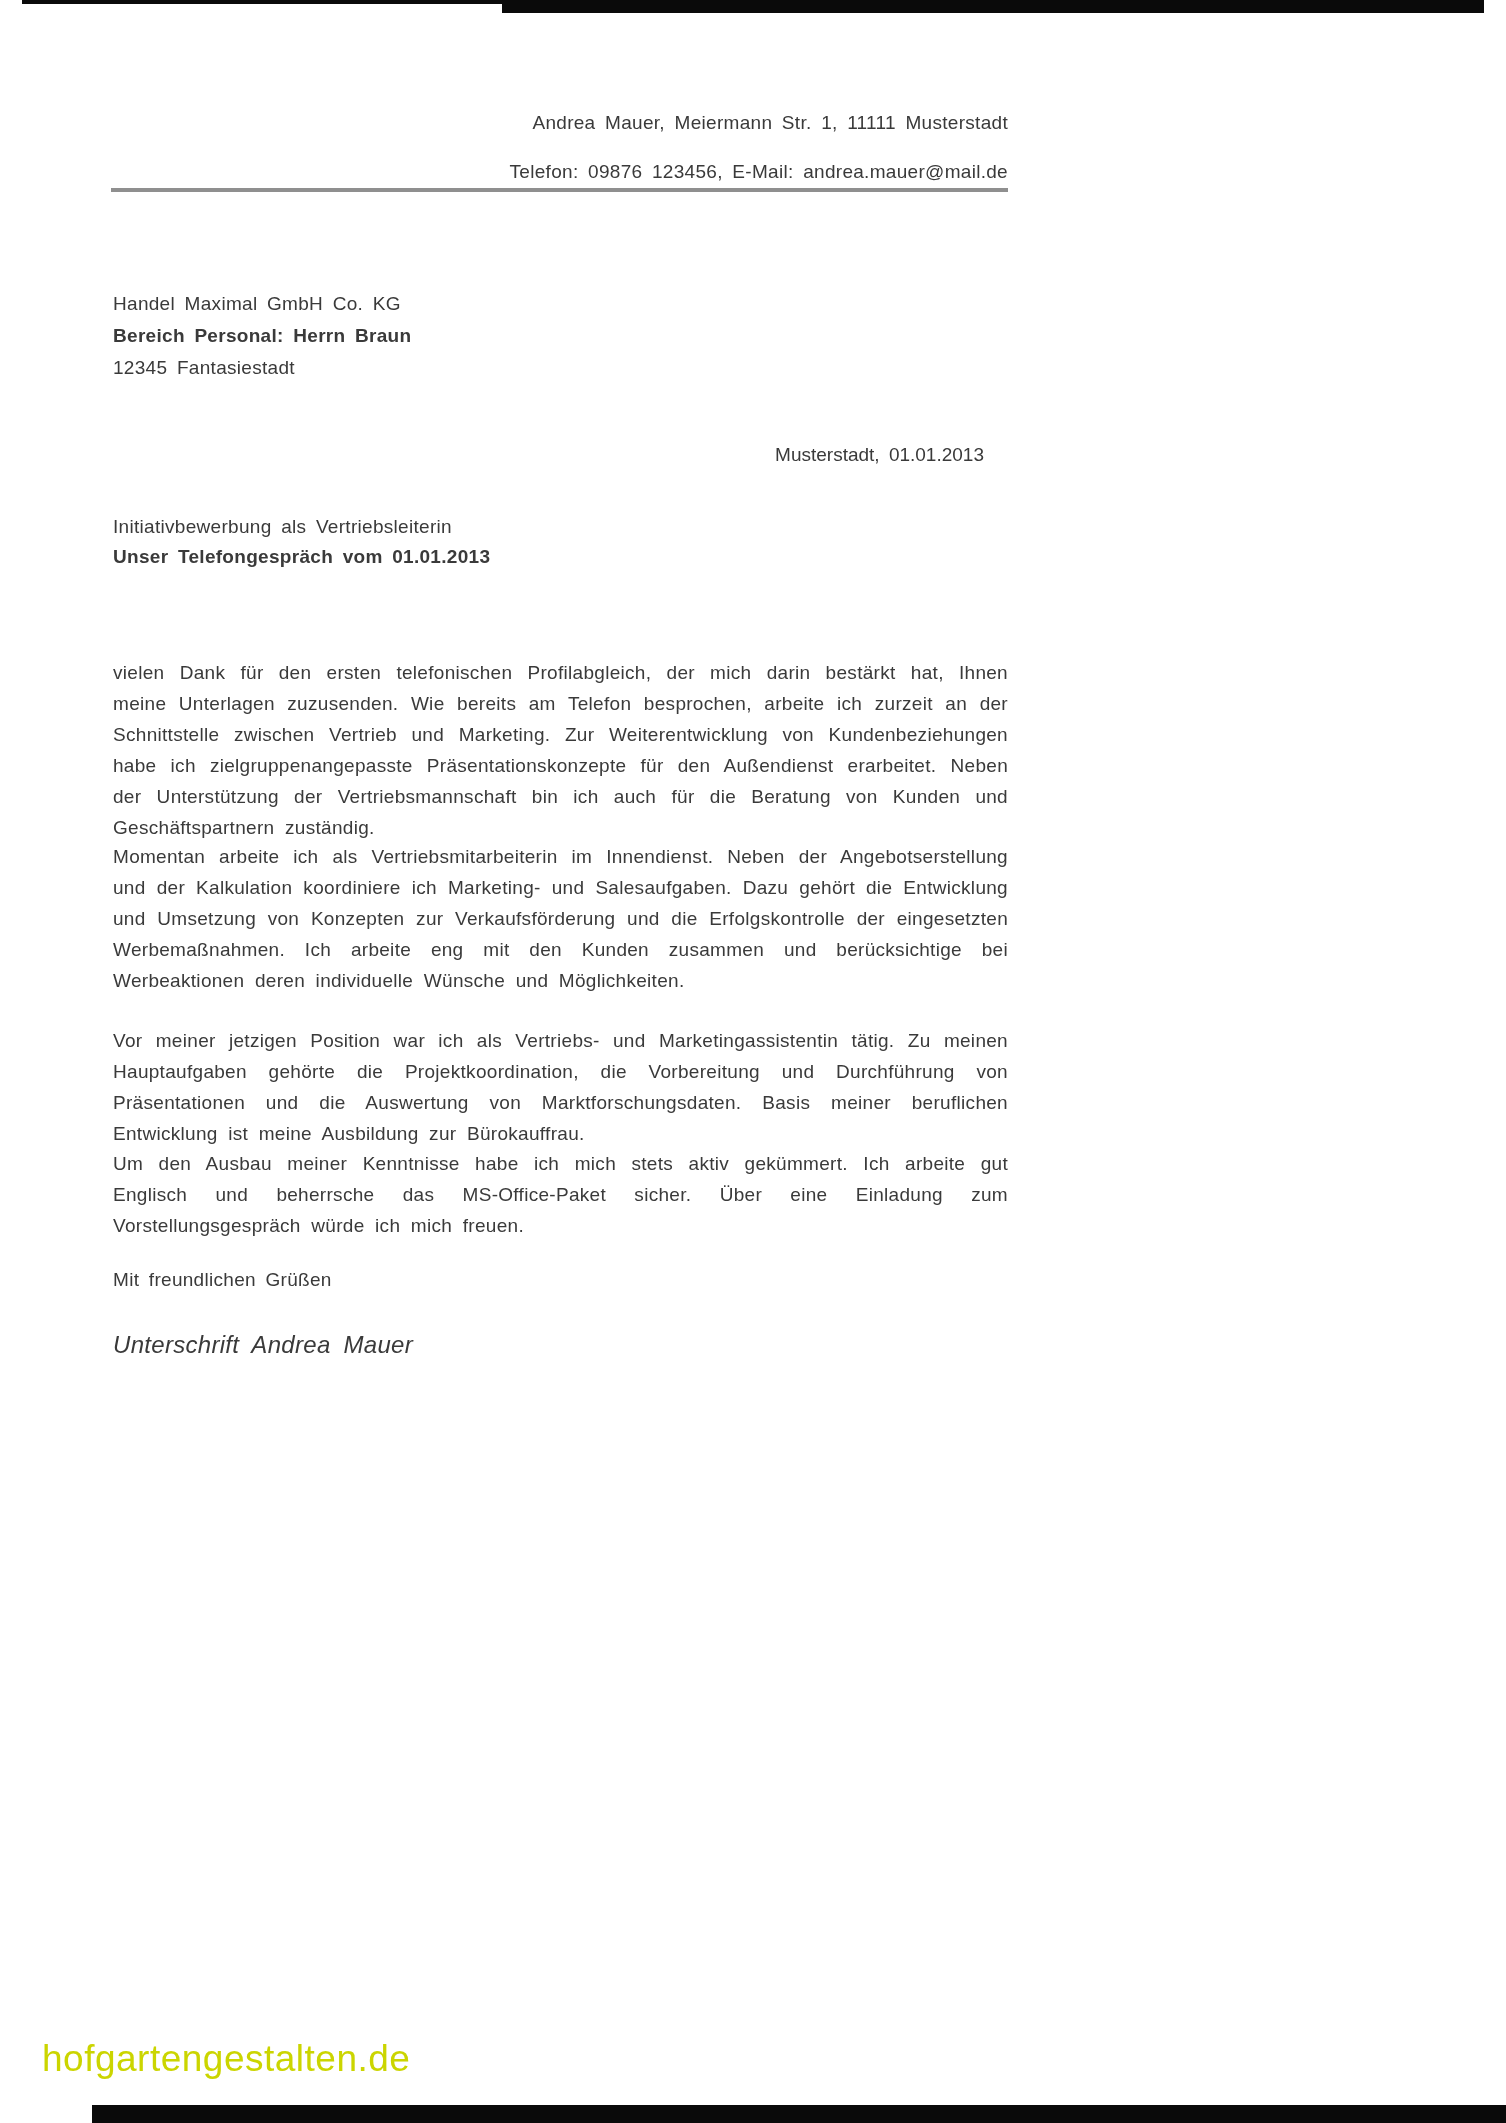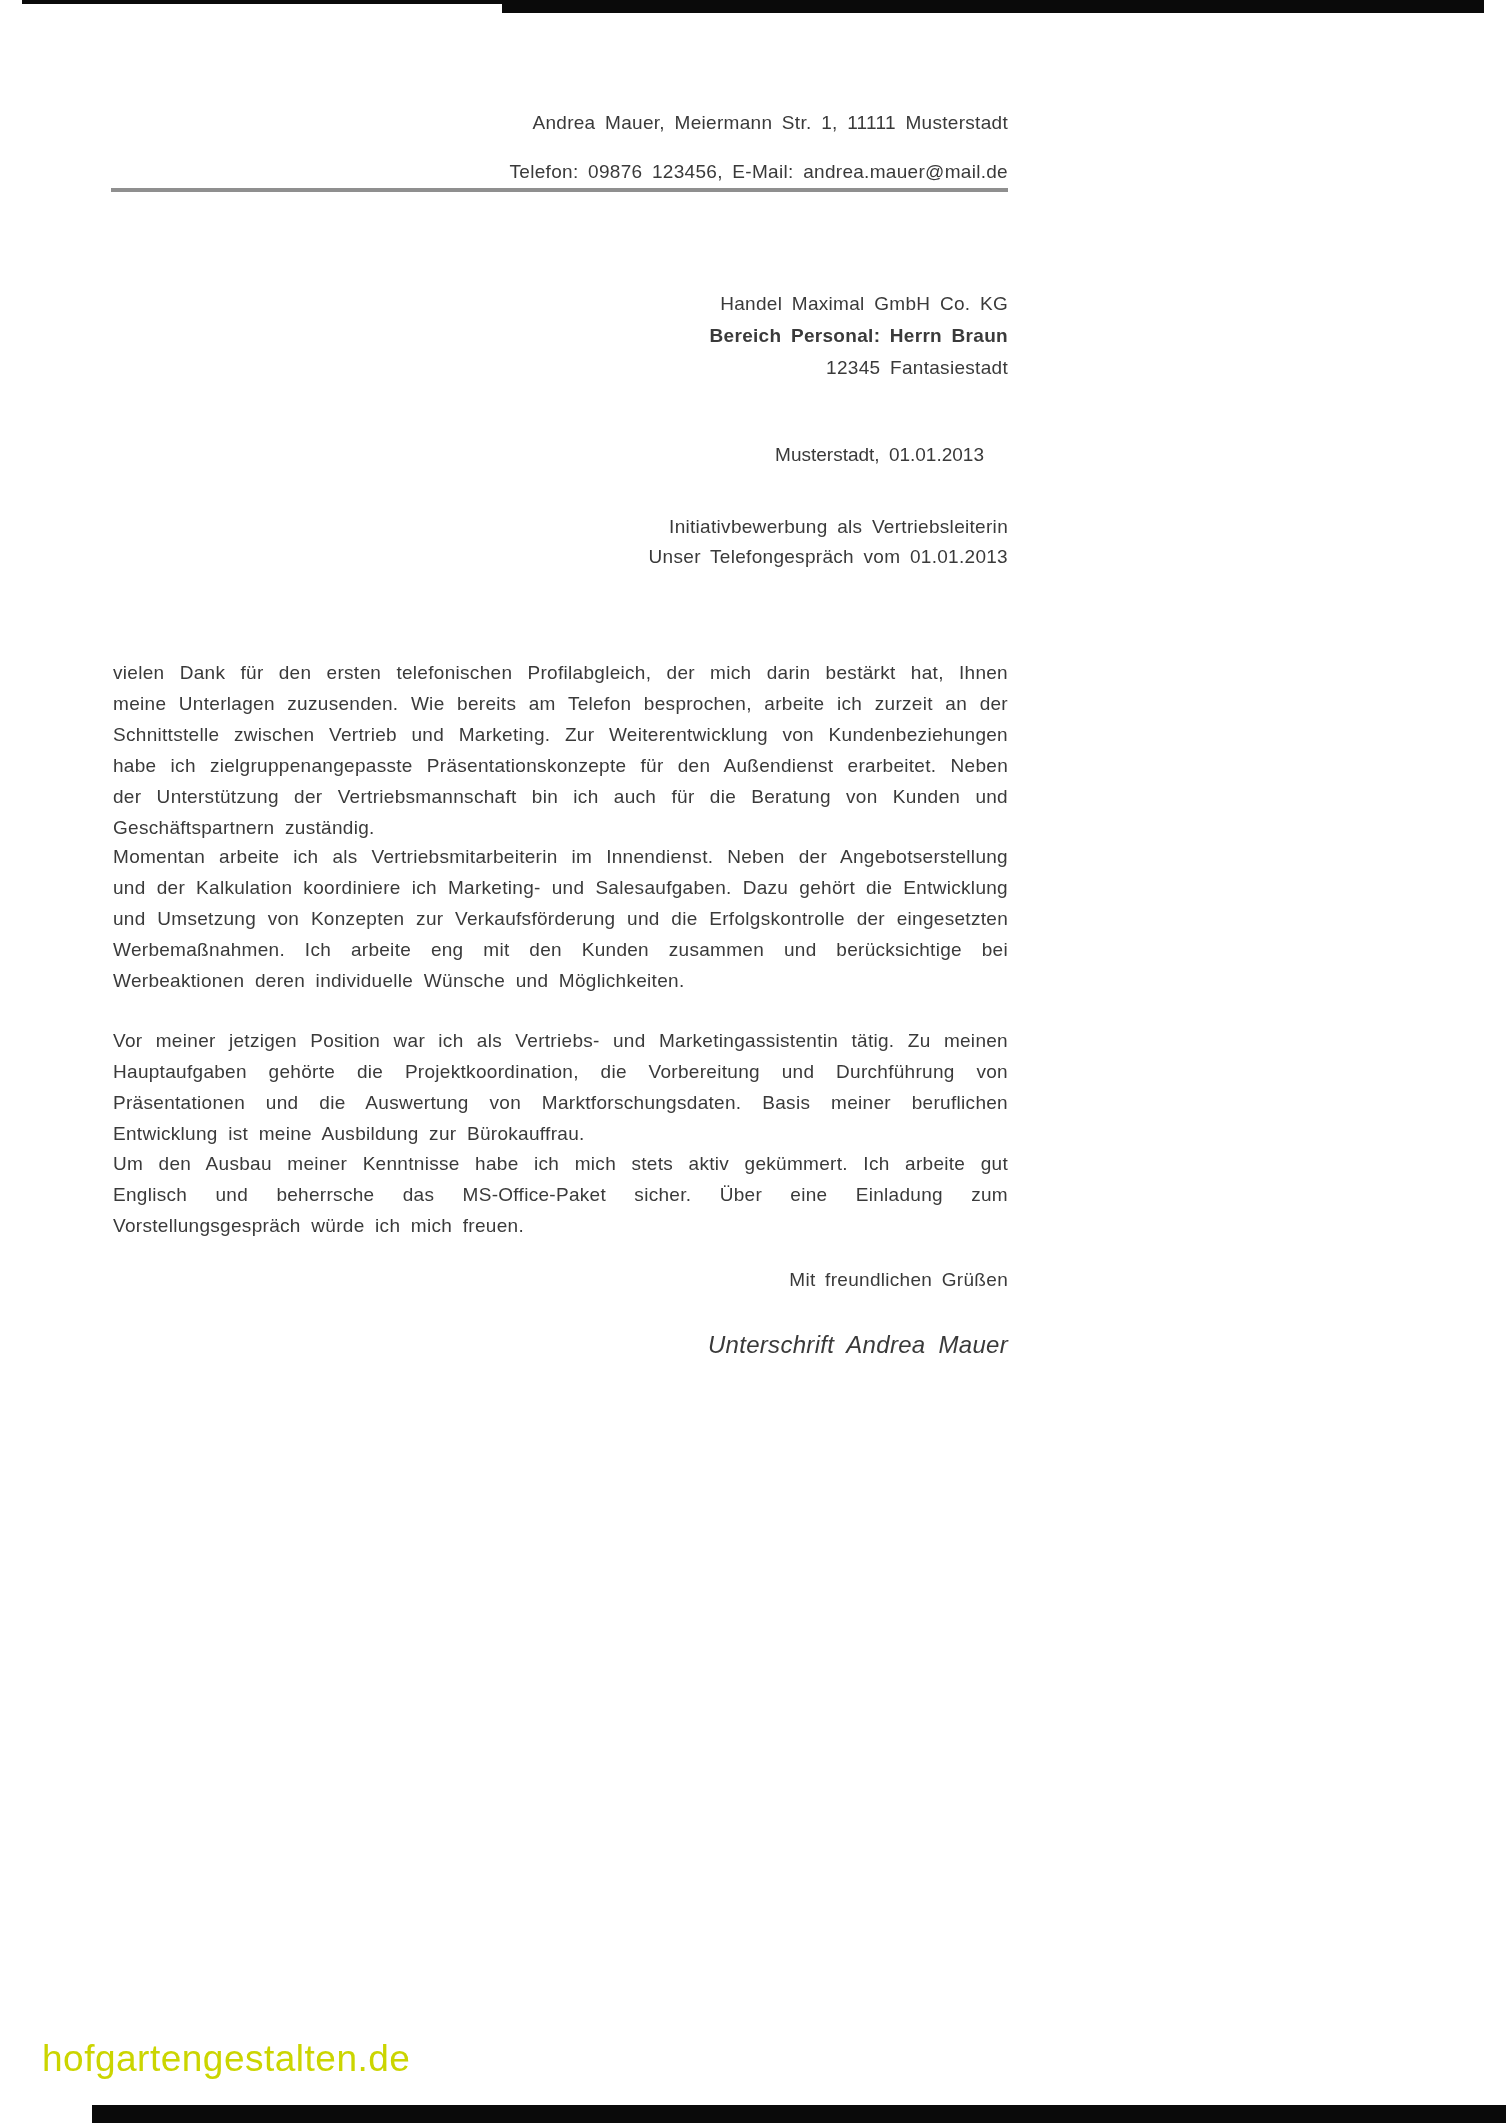--- a/index.html
+++ b/index.html
@@ -19,21 +19,21 @@
     font-size: 19px;
   }
 
   
   .scan-bar { position: absolute; background: #0a0a0a; }
   .scan-bar-top-thin   { left: 22px;  top: 0;      width: 1462px; height: 4px; }
   .scan-bar-top-thick  { left: 502px; top: 0;      width: 982px;  height: 13px; }
   .scan-bar-bottom     { left: 92px;  top: 2105px; width: 1414px; height: 18px; }
 
   
-  .block { position: absolute; left: 113px; width: 895px; text-align: right; }
+  .block { position: absolute; left: 113px; width: 895px; }
 
   .sender {
     top: 112px;
     text-align: right;
     letter-spacing: 0.3px;
     word-spacing: 4px;
   }
   .sender .sender-line { display: block; }
   .sender .sender-line + .sender-line { margin-top: 27px; }
 
@@ -62,21 +62,21 @@
     word-spacing: 4px;
   }
 
   .subject {
     top: 506px;
     line-height: 30px;
     letter-spacing: 0.3px;
     word-spacing: 4px;
   }
   .subject .subject-title { font-weight: normal; display: block; margin-top: 6px; }
-  .subject .subject-ref { display: block; }
+  .subject .subject-ref { display: block; font-weight: bold; }
 
   .salutation {
     top: 596px;
     word-spacing: 4px;
     letter-spacing: 0.3px;
   }
 
   .body-paragraph {
     line-height: 31px;
     text-align: justify;

